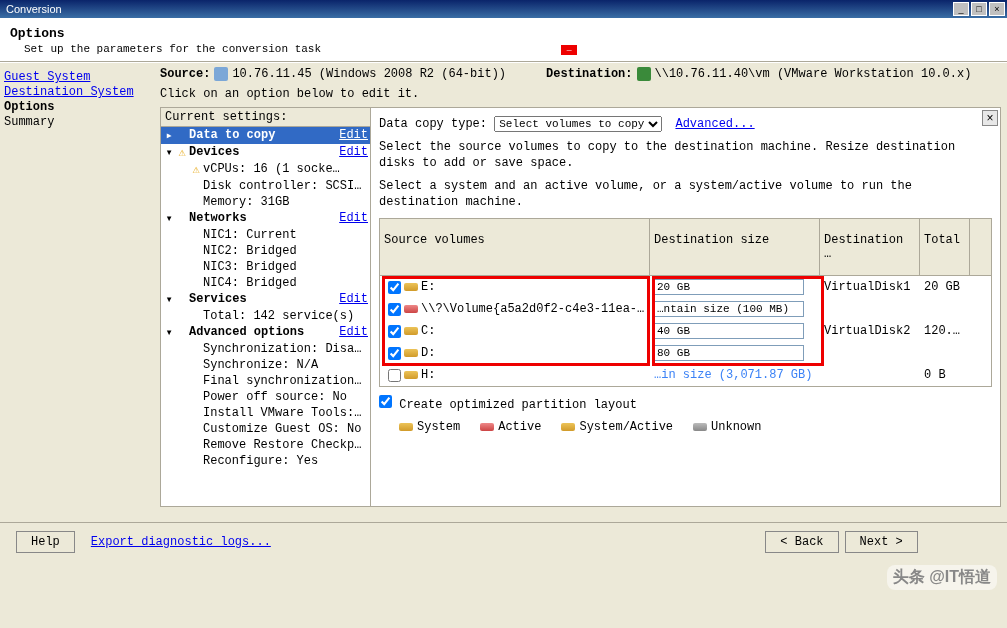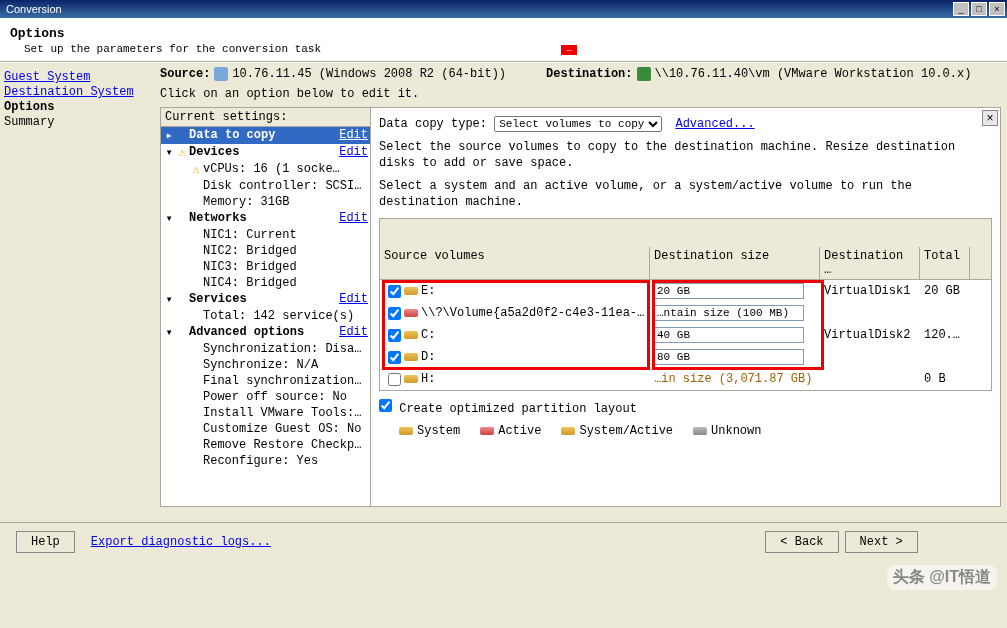--- a/index.html
+++ b/index.html
@@ -35,21 +35,21 @@
 .tree-row.sel .ed { color: #fff; }
 .tree-row .bold { font-weight: bold; }
 .panel { flex: 1; position: relative; padding: 8px; font-family: "Courier New", monospace; font-size: 12px; }
 .close-x { position: absolute; top: 2px; right: 2px; width: 16px; height: 16px; border: 1px solid #888; background: #e8e8e8; text-align: center; line-height: 14px; cursor: pointer; font-family: sans-serif; }
 .row1 { margin-bottom: 8px; }
 .sel1 { font-family: inherit; font-size: 11px; }
 .adv { color: #0000ee; text-decoration: underline; margin-left: 6px; cursor: pointer; }
 .desc { margin-bottom: 8px; line-height: 1.3; }
 .tbl { border: 1px solid #aca899; }
 .tbl-head { display: flex; background: #ece9d8; border-bottom: 1px solid #aca899; }
-.tbl-head > div { padding: 2px 4px; border-right: 1px solid #aca899; margin-top: 28px; }
+.tbl-head > div { padding: 14px 4px; border-right: 1px solid #aca899; }
 .th1 { width: 270px; } .th2 { width: 170px; } .th3 { width: 100px; } .th4 { width: 50px; }
 .tbl-body { position: relative; }
 .tbr { display: flex; height: 22px; align-items: center; }
 .tbr > div { padding: 1px 4px; }
 .c1 { width: 270px; display: flex; align-items: center; gap: 3px; padding-left: 8px !important; white-space: nowrap; overflow: hidden; }
 .c2 { width: 170px; } .c3 { width: 100px; } .c4 { width: 50px; }
 .disk-ico { display: inline-block; width: 14px; height: 8px; background: linear-gradient(#ecc358, #d19b2a); border-radius: 2px; }
 .disk-ico.sys { background: linear-gradient(#e88, #c44); }
 .disk-ico.unk { background: linear-gradient(#bbb, #888); }
 input.sz { width: 150px; font-family: inherit; font-size: 11px; border: 1px solid #7f9db9; padding: 1px 2px; }
@@ -294,21 +294,21 @@
                 <div class="c2"><input class="sz" value="80 GB" style=""></div>
                 <div class="c3"></div>
                 <div class="c4"></div>
               </div>
               <div class="tbr">
                 <div class="c1">
                   <input type="checkbox" style="">
                   <span class="disk-ico"></span>
                   <span>H:</span>
                 </div>
-                <div class="c2"><span style="color:#a16207">…in size (3,071.87 GB)</span></div>
+                <div class="c2"><span style="color:#3b82f6">…in size (3,071.87 GB)</span></div>
                 <div class="c3"></div>
                 <div class="c4">0 B</div>
               </div>
             </div>
         </div>
         <div class="opts">
           <label><input type="checkbox" checked="" style=""> <span>Create optimized partition layout</span></label>
         </div>
         <div class="legend">
           <span>

